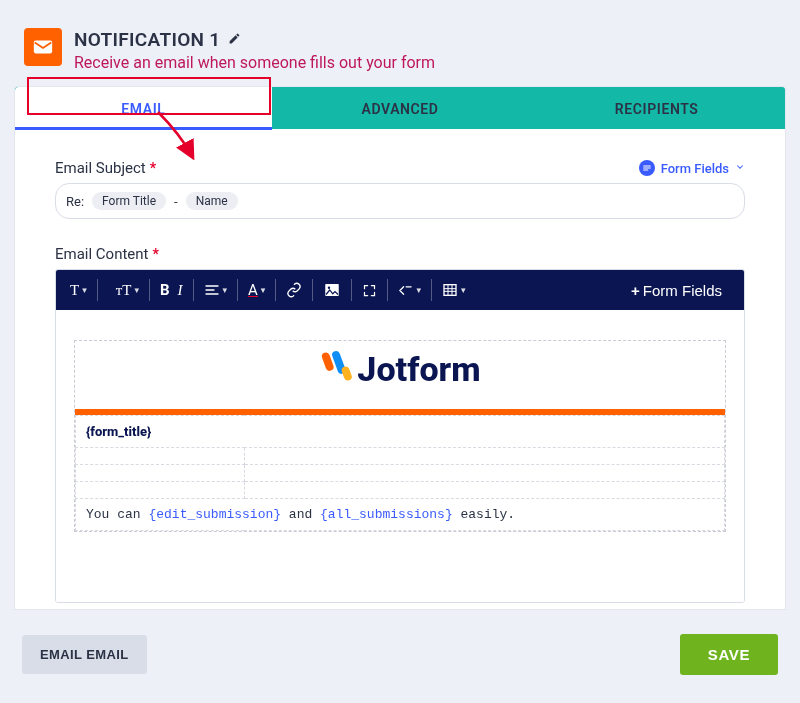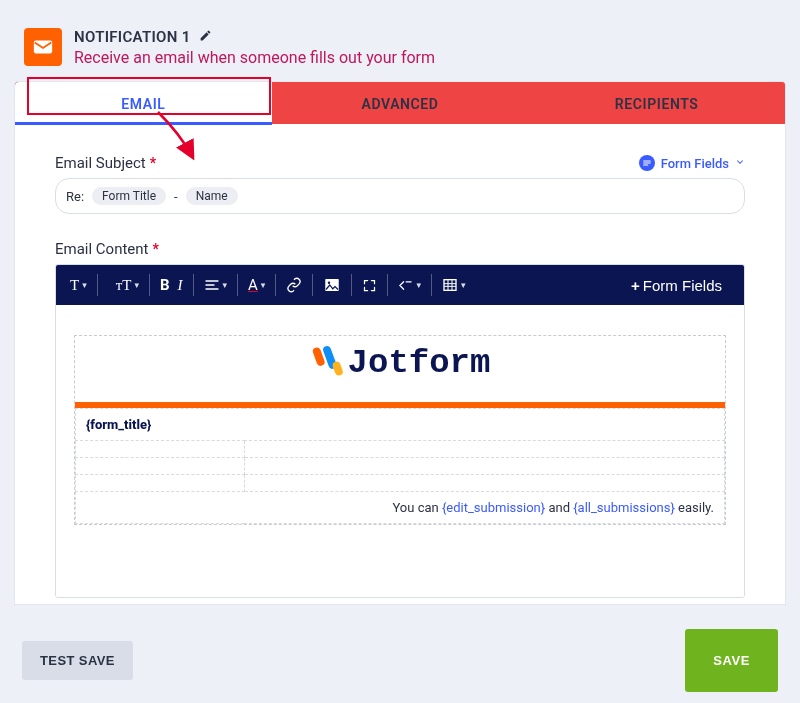--- a/index.html
+++ b/index.html
@@ -22,28 +22,28 @@
   }
   .hdr-icon {
     width: 38px; height: 38px;
     background: #ff6100;
     border-radius: 4px;
     display:flex; align-items:center; justify-content:center;
     margin-right: 12px;
     flex-shrink:0;
   }
   .hdr-title-row { display:flex; align-items:center; gap:8px;}
-  .hdr-title { font-weight:600; font-size:15px; color:#2b3245; letter-spacing:.3px;}
+  .hdr-title { font-weight:600; font-size:19px; color:#2b3245; letter-spacing:.3px;}
   .hdr-sub { color:#be185d; font-size:16px; margin-top:2px;}
   .pencil { color:#2b3245; font-size:13px; }
 
   
   .tabs {
     display:flex;
-    background:#ef4444;
+    background:#14b8a6;
     border-top:1px solid #e3e6ef;
     border-left:1px solid #e3e6ef;
     border-right:1px solid #e3e6ef;
     margin: 0 14px;
     border-radius:4px 4px 0 0;
   }
   .tab {
     flex:1;
     text-align:center;
     padding:14px 0 12px 0;
@@ -165,56 +165,55 @@
   .editor-body::-webkit-scrollbar-track{background:#efefef;}
   .editor-body::-webkit-scrollbar-thumb{background:#c6c6c6;}
 
   .inner-frame{
     border:1px dashed #c8cbd3;
     padding:0;
   }
   .logo-row{
     display:flex;align-items:flex-start;justify-content:center;gap:0;
     padding:8px 0 20px 0;
-    font-family:Liberation Mono, monospace;
   }
   .brand-word{
     font-size:34px;font-weight:800;color:#0a1551;
   }
   .orange-bar{height:6px;background:#ff6100;}
   .tpl-table{
     width:100%;
     border-collapse:collapse;
   }
   .tpl-table td{
     border:1px dashed #d7dae0;
     padding:8px 10px;
     font-size:13px;
   }
   .formtitle-cell{
     font-weight:800;color:#0a1551;font-size:17px;
     padding:10px 26px;
   }
   .tpl-foot{
-    text-align:right;padding:8px 0;font-size:13px;color:#2b3245;
+    text-align:left;padding:8px 0;font-size:13px;color:#2b3245;font-family:Liberation Mono, monospace;
   }
   .tpl-foot .link{ color:#3a5bff; }
 
   
   .footer{
     display:flex;justify-content:space-between;align-items:center;
     padding:24px 22px 24px 22px;
   }
   .btn-test{
     background:#d9dde7;color:#2b3245;border:none;
     padding:12px 18px;border-radius:3px;font-weight:600;letter-spacing:.4px;font-size:13px;
   }
   .btn-save{
     background:#6fb41e;color:#fff;border:none;
-    padding:24px 28px;border-radius:3px;font-weight:700;letter-spacing:.6px;font-size:13px;
+    padding:12px 28px;border-radius:3px;font-weight:700;letter-spacing:.6px;font-size:15px;
   }
 </style>
 </head>
 <body>
 
 <div class="outer panel-relpos">
 
   <div class="hdr">
     <div class="hdr-icon">
       <svg width="22" height="22" viewBox="0 0 24 24" fill="none">
@@ -412,17 +411,17 @@
                 </tr>
           </tbody>
             </table>
         </div>
       </div>
     </div>
 
   </div>
 
   <div class="footer">
-    <button class="btn-test"><span>TEST SAVE</span></button>
+    <button class="btn-test"><span>EMAIL EMAIL</span></button>
     <button class="btn-save"><span>SAVE</span></button>
   </div>
 
 </div>
 
 </body></html>

